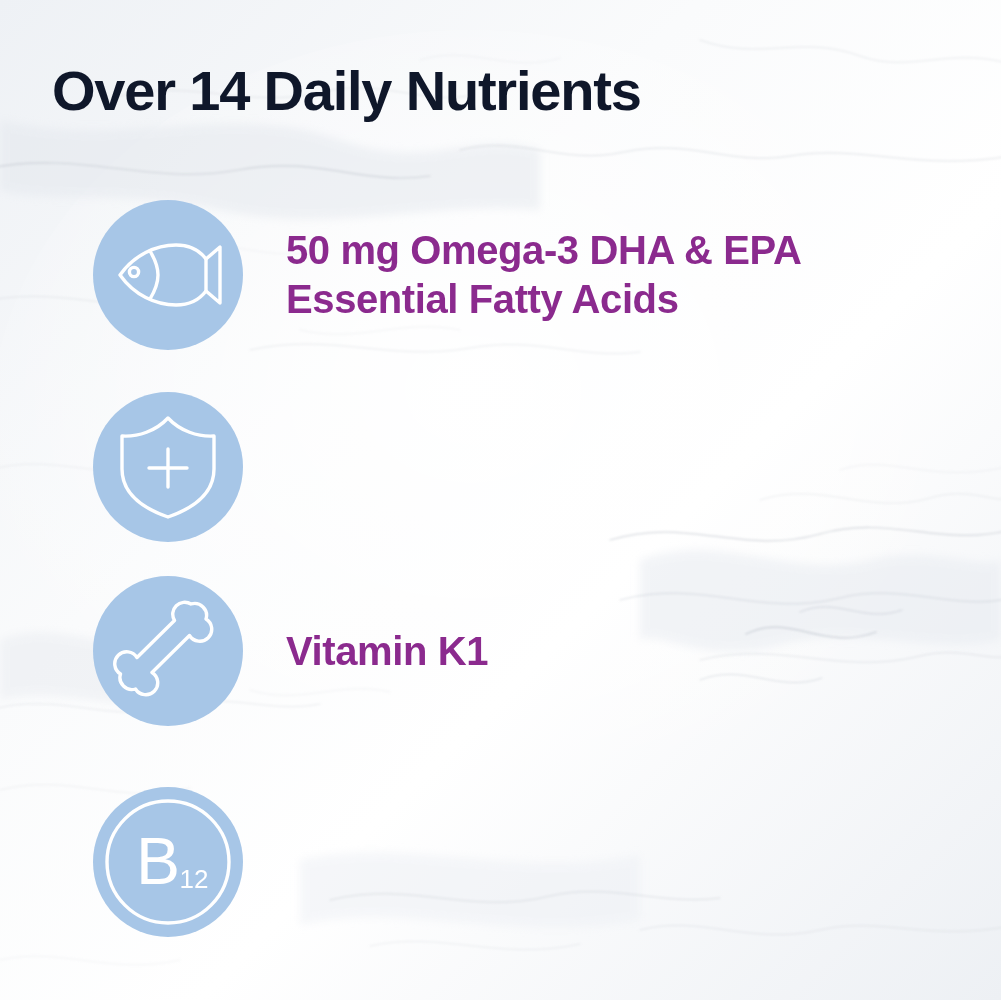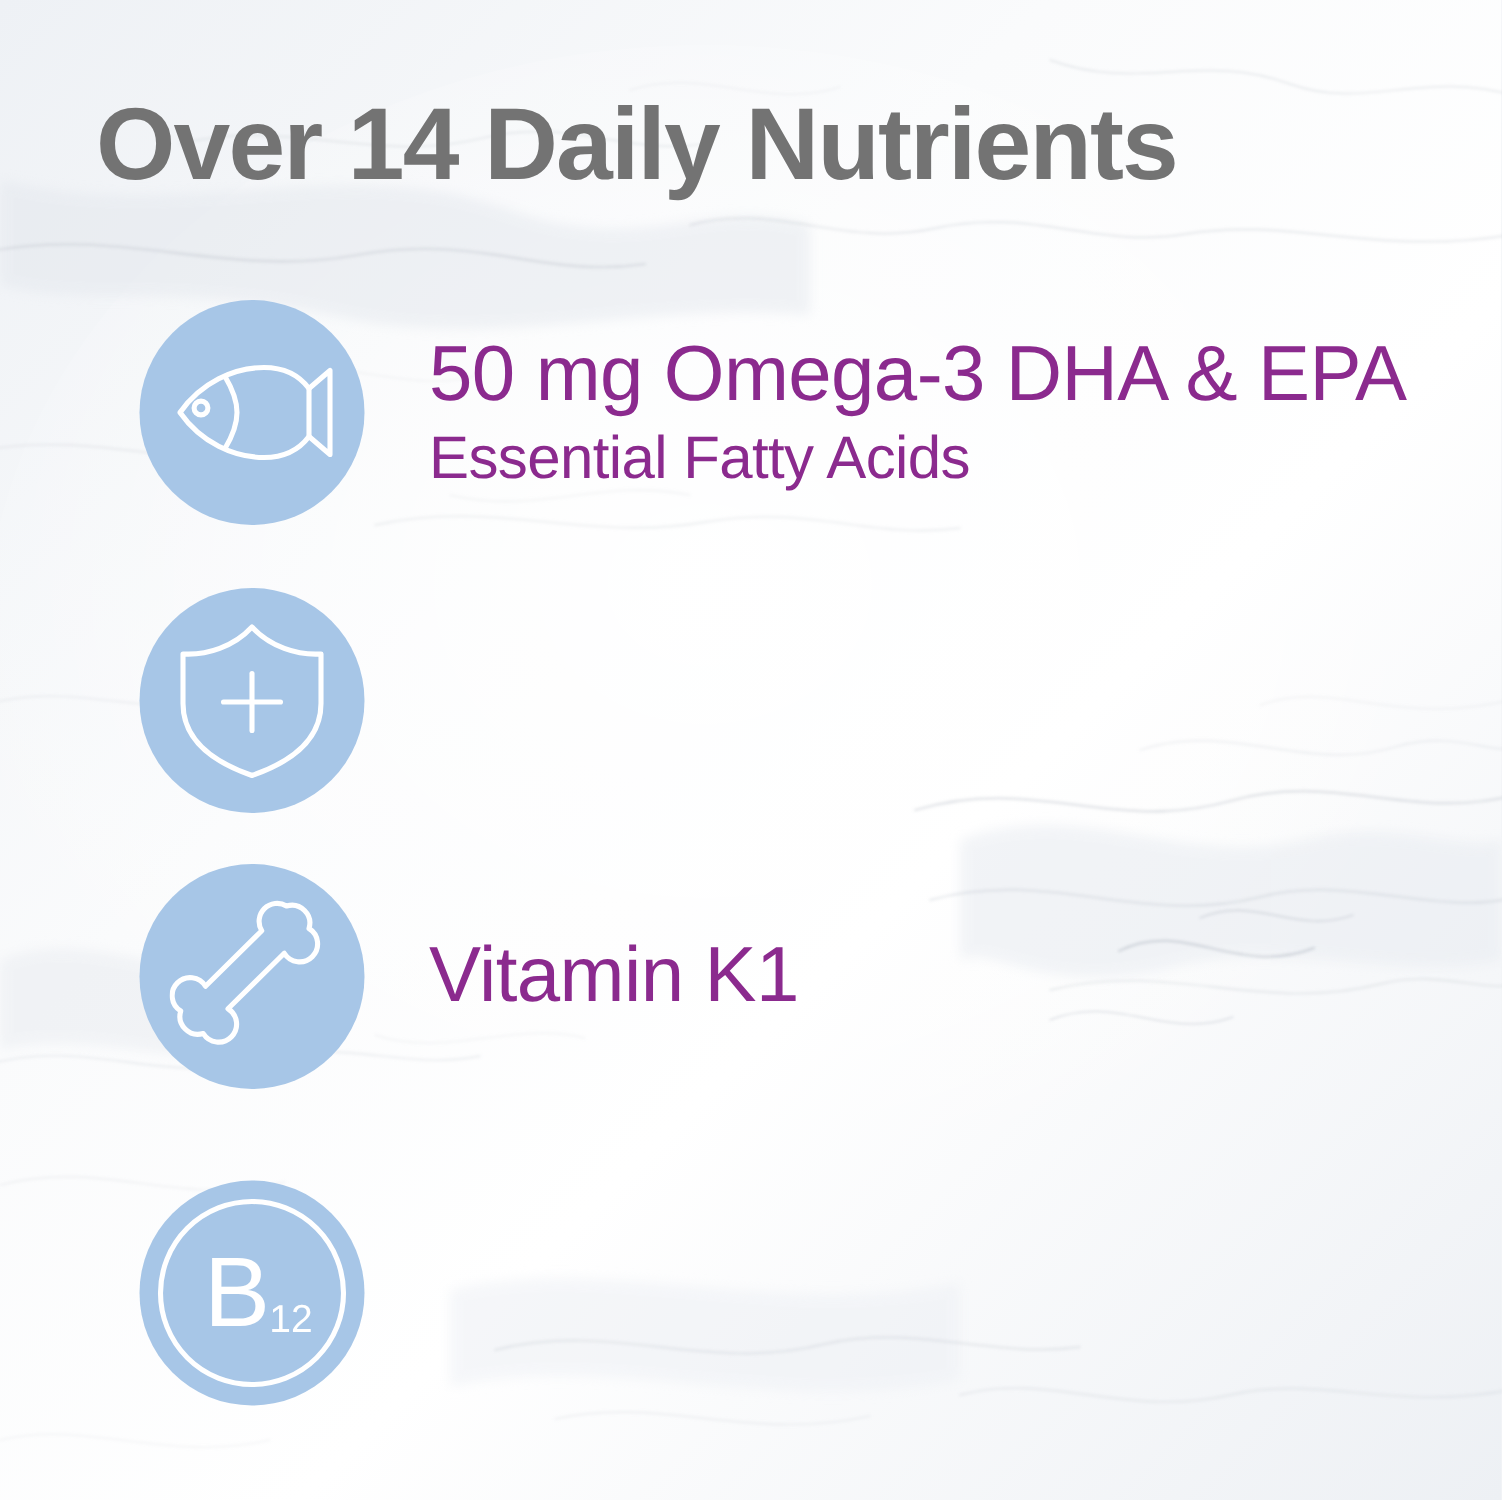--- a/index.html
+++ b/index.html
@@ -28,28 +28,28 @@
 
   #page {
     position: absolute;
     inset: 0;
     z-index: 2;
   }
 
   
   .page-title {
     position: absolute;
-    left: 64px;
+    left: 52px;
     top: 62px;
     width: 890px;
-    font-size: 68px;
+    font-size: 56px;
     line-height: 1.02;
     font-weight: bold;
     letter-spacing: -1.2px;
-    color: #737373;
+    color: #0f172a;
     white-space: nowrap;
   }
 
   
   .nutrient-list {
     position: absolute;
     left: 0;
     top: 0;
     width: 1001px;
   }
@@ -80,30 +80,30 @@
   .nutrient-text {
     position: absolute;
     left: 286px;
     top: 50%;
     transform: translateY(-50%);
     width: 700px;
     color: #8B2A8E;
   }
 
   .nutrient-primary {
-    font-size: 52px;
-    font-weight: normal;
+    font-size: 40px;
+    font-weight: bold;
     line-height: 1.22;
     letter-spacing: -0.4px;
     white-space: nowrap;
   }
 
   .nutrient-secondary {
     font-size: 40px;
-    font-weight: normal;
+    font-weight: bold;
     line-height: 1.22;
     letter-spacing: -0.4px;
     white-space: nowrap;
   }
 </style>
 </head>
 <body>
 
 <svg id="marble-bg" viewBox="0 0 1001 1000" preserveAspectRatio="none" aria-hidden="true">
   <defs>

